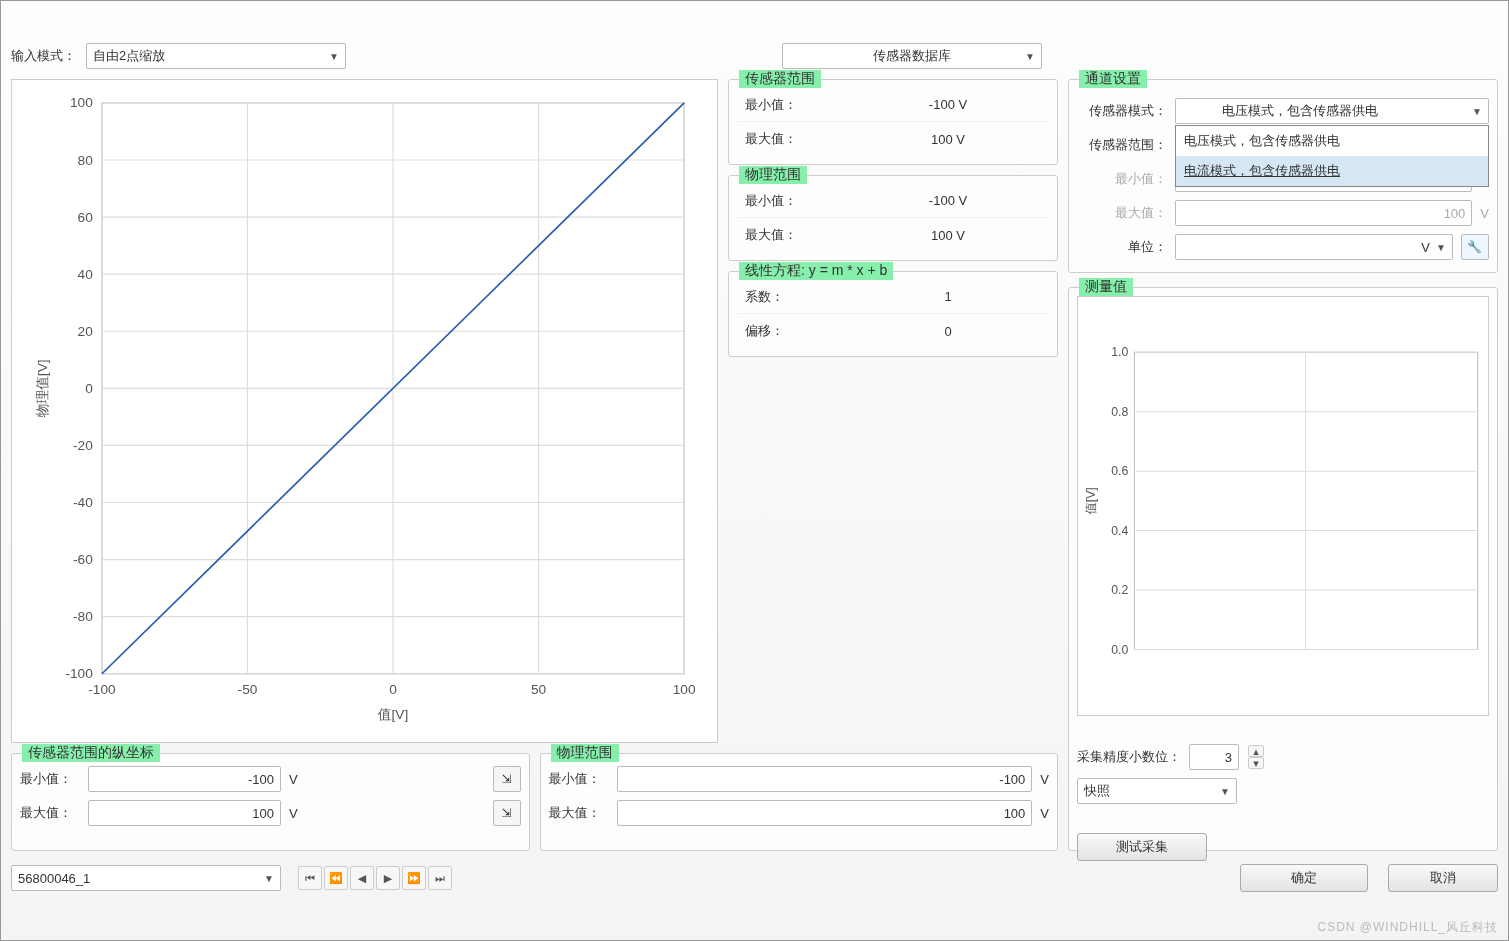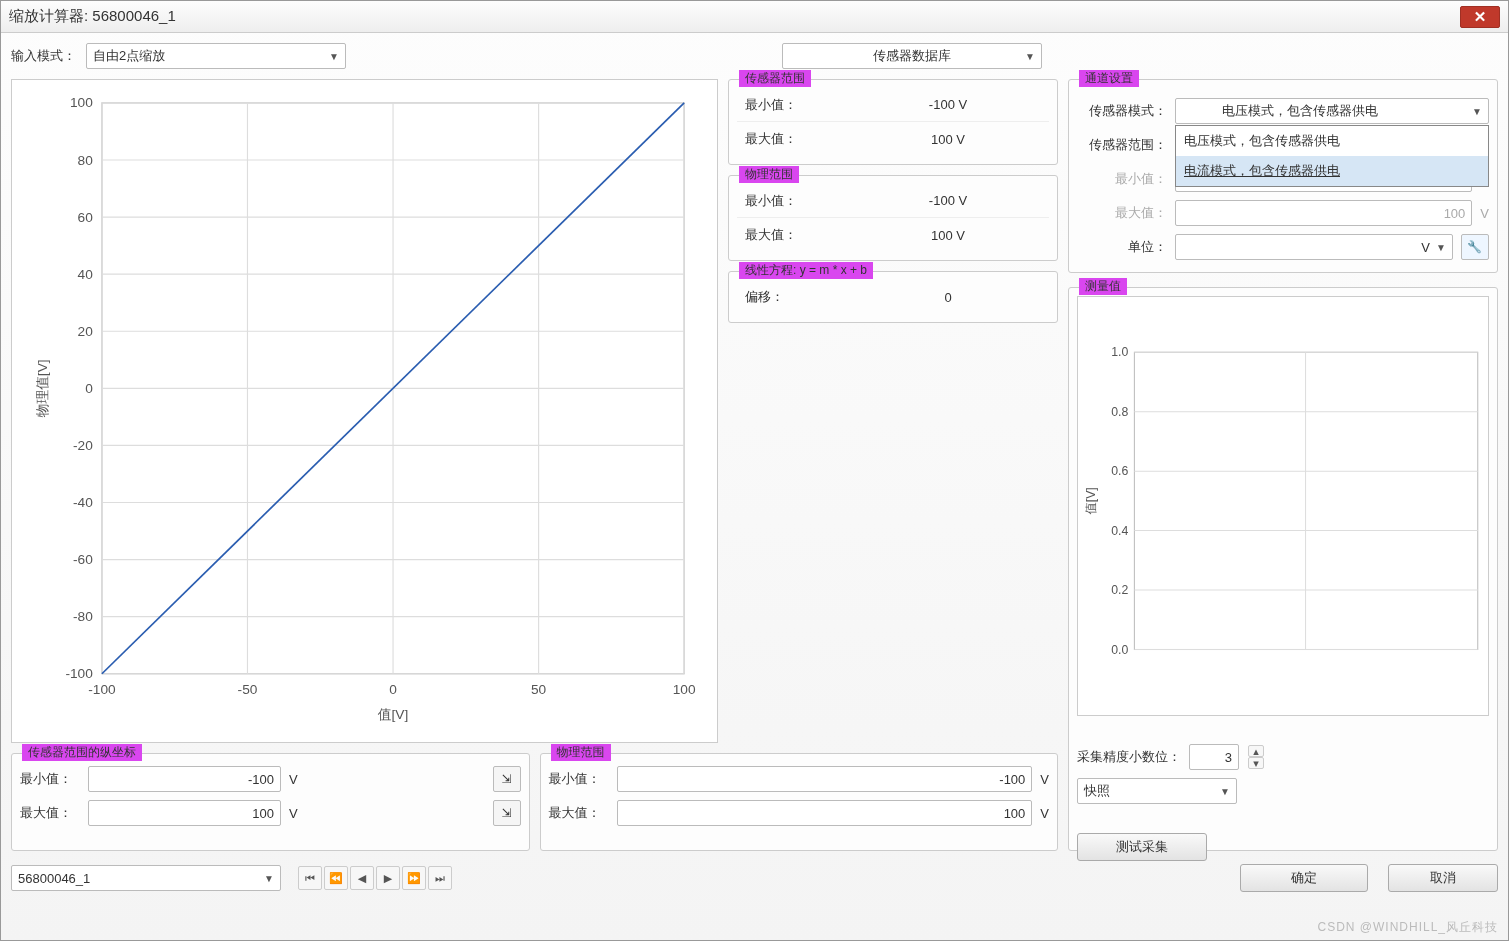--- a/index.html
+++ b/index.html
@@ -10,48 +10,41 @@
 .close-btn { width: 40px; height: 22px; background: #c0392b; color: #fff; display: flex; align-items: center; justify-content: center; border: 1px solid #a03024; border-radius: 2px; cursor: pointer; font-weight: bold; }
 .body { position: absolute; top: 32px; left: 0; right: 0; bottom: 0; padding: 10px; }
 .row { display: flex; gap: 10px; }
 .label { color: #333; }
 .combo { background: #fff; border: 1px solid #bbb; height: 26px; display: flex; align-items: center; padding: 0 6px; border-radius: 2px; position: relative; }
 .combo .arrow { position: absolute; right: 6px; font-size: 10px; color: #555; }
 .input { background: #fff; border: 1px solid #bbb; height: 26px; padding: 0 6px; display: flex; align-items: center; border-radius: 2px; }
 .input.right { justify-content: flex-end; }
 .btn { background: linear-gradient(to bottom,#f9f9f9,#e3e3e3); border: 1px solid #aaa; border-radius: 3px; height: 28px; display: flex; align-items: center; justify-content: center; cursor: pointer; padding: 0 14px; }
 .group { border: 1px solid #ccc; border-radius: 3px; background: #fdfdfd; padding: 8px; position: relative; }
-.group-title { position: absolute; top: -10px; left: 10px; background: #d946ef; padding: 0 6px; font-size: 12px; color: #333; }
+.group-title { position: absolute; top: -10px; left: 10px; background: #86efac; padding: 0 6px; font-size: 14px; color: #333; }
 .field-row { display: flex; align-items: center; height: 34px; gap: 8px; }
 .field-row .lbl { width: 60px; text-align: left; }
 .kv { display: flex; height: 34px; align-items: center; border-bottom: 1px solid #eee; padding: 0 8px; }
 .kv:last-child { border-bottom: none; }
 .kv .k { flex: 0 0 110px; }
 .kv .v { flex: 1; text-align: center; }
 .chart-area { border: 1px solid #ccc; background: #fff; position: relative; }
 .icon-btn { width: 28px; height: 26px; border: 1px solid #bbb; background: #f5f5f5; display: flex; align-items: center; justify-content: center; border-radius: 2px; cursor: pointer; font-size: 12px; }
 .disabled { color: #aaa; }
 .nav-btn { width: 24px; height: 24px; border: 1px solid #ccc; background: #f7f7f7; display: inline-flex; align-items: center; justify-content: center; margin: 0 1px; border-radius: 2px; cursor: pointer; font-size: 11px; color: #555; }
 .dropdown-list { position: absolute; top: 26px; left: -1px; right: -1px; background: #fff; border: 1px solid #888; z-index: 10; }
 .dropdown-list .opt { padding: 6px 8px; }
 .dropdown-list .opt.hover { background: #d6e6f5; text-decoration: underline; }
 .watermark { position: absolute; bottom: 4px; right: 10px; color: #bbb; font-size: 12px; letter-spacing: 1px; pointer-events: none; }
 svg text { font-size: 12px; fill: #555; }
 </style>
 </head>
 <body>
 
 <div class="window">
-  <div class="titlebar">
-    <span>缩放计算器: 56800046_1</span>
-    <span class="spacer"></span>
-    <div class="close-btn">
-        <span>✕</span>
-      </div>
-  </div>
 
   <div class="body">
 
     <div class="row" style="align-items:center;">
       <span class="label">输入模式：</span>
       <div class="combo" style="width:260px;">
         <span>自由2点缩放</span>
         <span class="arrow">▼</span>
       </div>
       <div style="flex:1"></div>
@@ -139,20 +132,24 @@
                   <span class="k">最小值：</span>
                   <span class="v">-100 V</span>
                 </div>
               <div class="kv">
                   <span class="k">最大值：</span>
                   <span class="v">100 V</span>
                 </div>
             </div>
             <div class="group">
               <div class="group-title">线性方程: y = m * x + b</div>
+              <div class="kv">
+                  <span class="k">系数：</span>
+                  <span class="v">1</span>
+                </div>
               <div class="kv">
                   <span class="k">偏移：</span>
                   <span class="v">0</span>
                 </div>
             </div>
           </div>
         </div>
 
         <div class="row" style="height:110px; gap:10px;">
           <div class="group" style="flex:1;">

